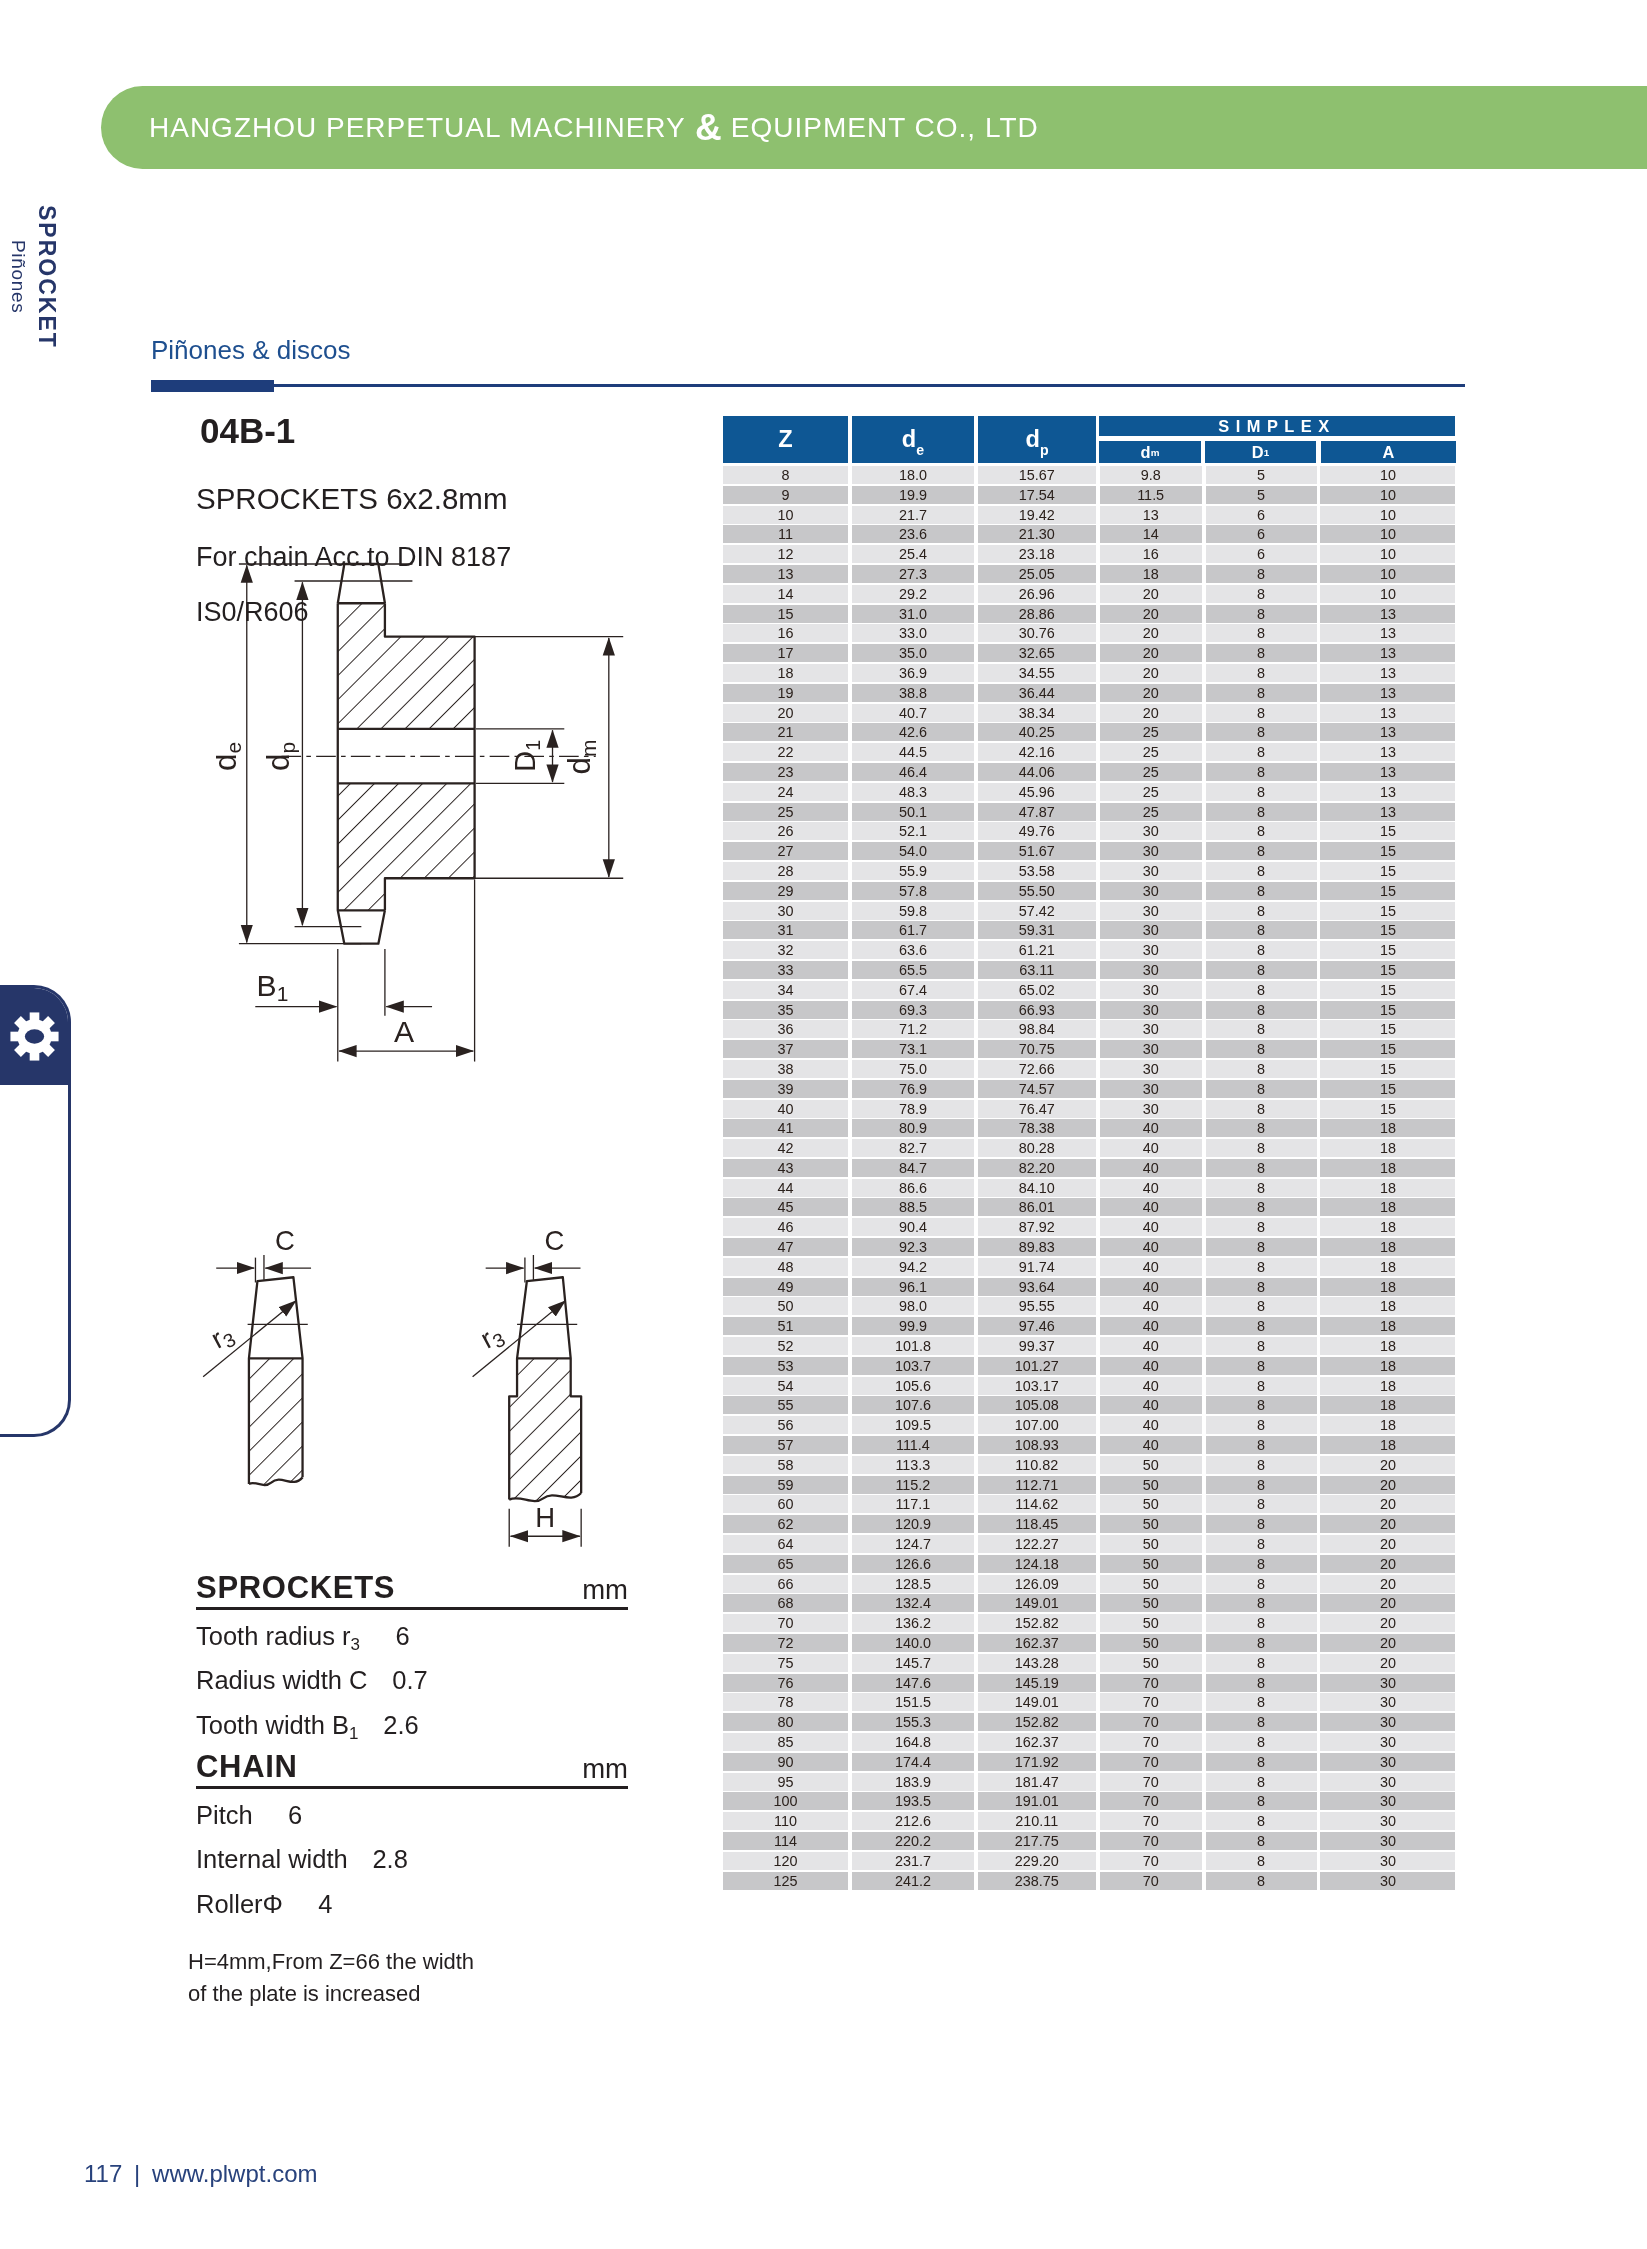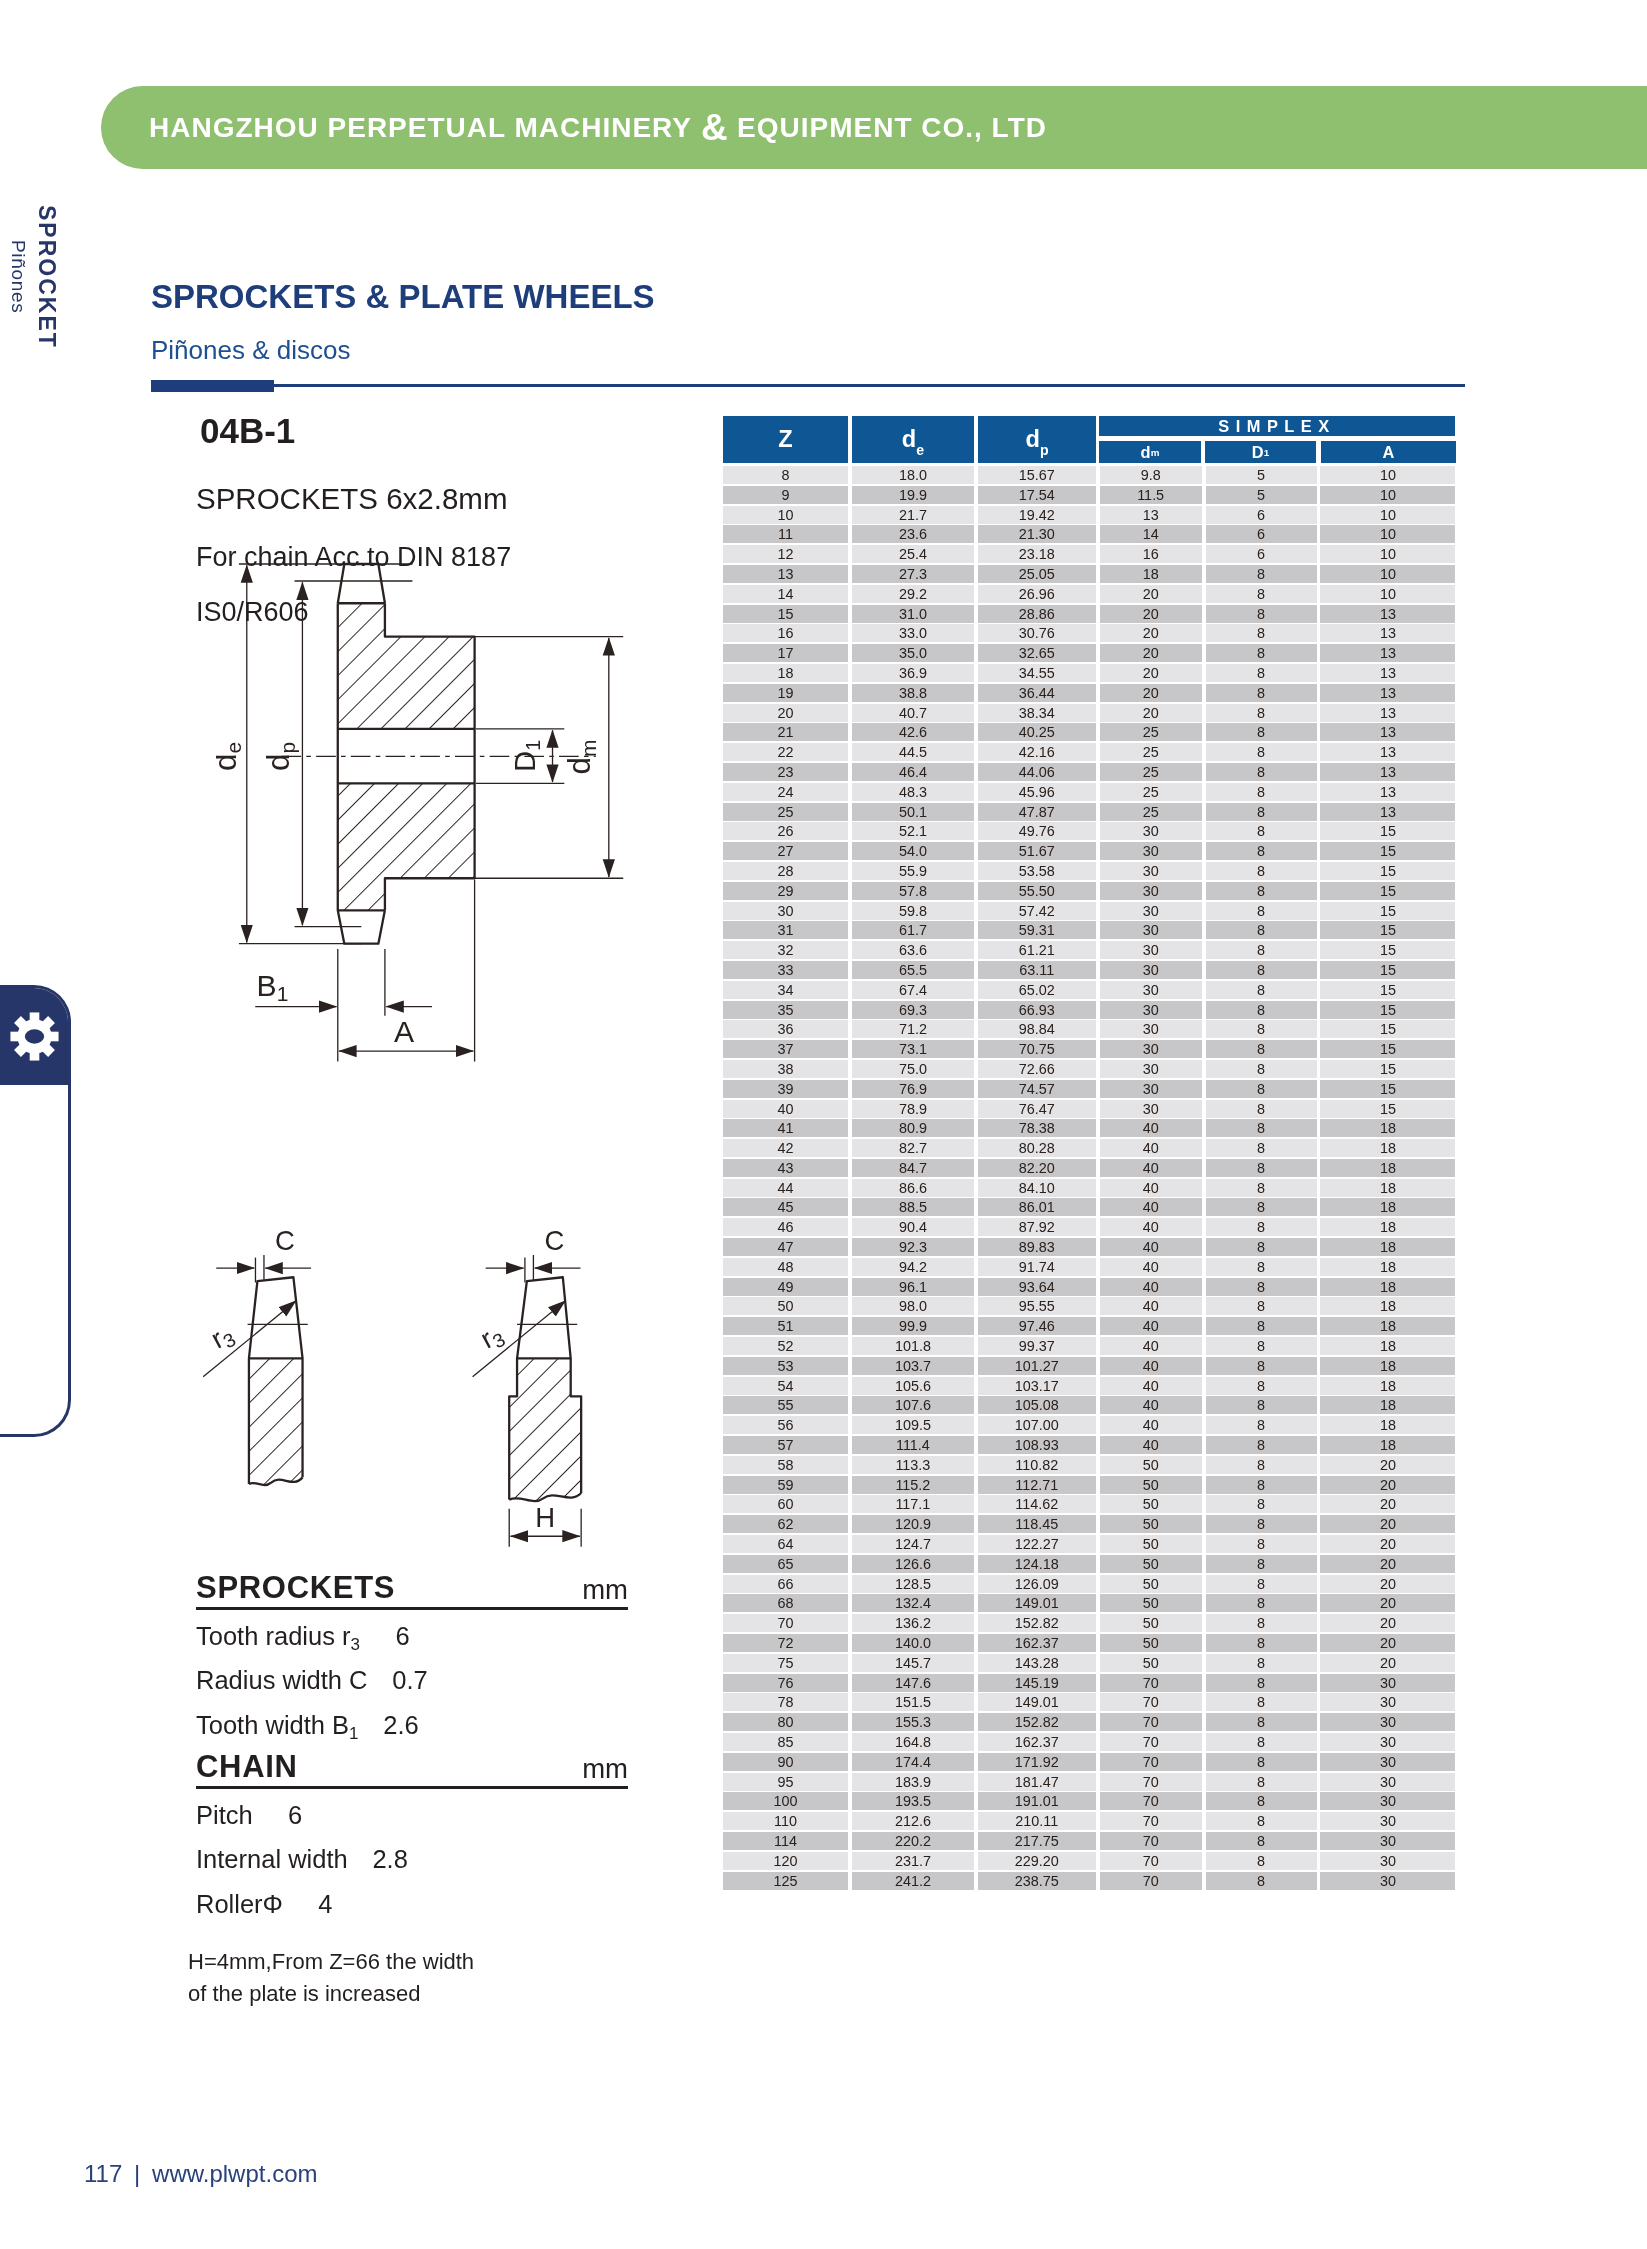--- a/index.html
+++ b/index.html
@@ -2,21 +2,21 @@
 <html style="font-size:10.5px"><head>
 <meta charset="utf-8">
 <style>
   html,body{margin:0;padding:0;background:#888;}
   .page{position:relative;width:1647px;height:2250px;background:#ffffff;overflow:hidden;
         font-family:"Liberation Sans", sans-serif;color:#2b211c;}
 
   
   .banner{position:absolute;left:101px;top:86px;right:0;height:83px;background:#8ec06f;
           border-radius:42px 0 0 42px;display:flex;align-items:center;padding-left:48px;box-sizing:border-box;}
-  .banner .co1,.banner .co2{color:#ffffff;font-size:28px;letter-spacing:1px;font-weight:700;}
+  .banner .co1,.banner .co2{color:#ffffff;font-size:28px;letter-spacing:1px;font-weight:400;}
   .banner .amp{color:#ffffff;font-size:37px;font-weight:bold;margin:0 9.2px;}
 
   
   .ptitle{position:absolute;left:151px;top:278px;font-size:33px;font-weight:bold;color:#1e3d7b;letter-spacing:0px;}
   .psub{position:absolute;left:151px;top:335px;font-size:26px;color:#1e4f8f;}
   .rule-thick{position:absolute;left:151px;top:380px;width:123px;height:12.4px;background:#1e3d7b;}
   .rule-thin{position:absolute;left:274px;top:384px;width:1191px;height:3.3px;background:#1e3d7b;}
 
   
   .pcode{position:absolute;left:200px;top:411px;font-size:35px;font-weight:bold;color:#231f20;}
@@ -76,21 +76,20 @@
 <body>
 
 <div class="page">
 
   <div class="banner">
     <span class="co1">HANGZHOU PERPETUAL MACHINERY</span>
     <span class="amp">&amp;</span>
     <span class="co2">EQUIPMENT CO., LTD</span>
   </div>
 
-  <div class="ptitle">SPROCKETS &amp; PLATE WHEELS</div>
   <div class="psub">Piñones &amp; discos</div>
   <div class="rule-thick"></div>
   <div class="rule-thin"></div>
 
   <div class="pcode">04B-1</div>
   <div class="pname">SPROCKETS 6x2.8mm</div>
   <div class="pchain">For chain Acc.to DIN 8187</div>
   <div class="pstd">IS0/R606</div>
 
   <div class="tab">

